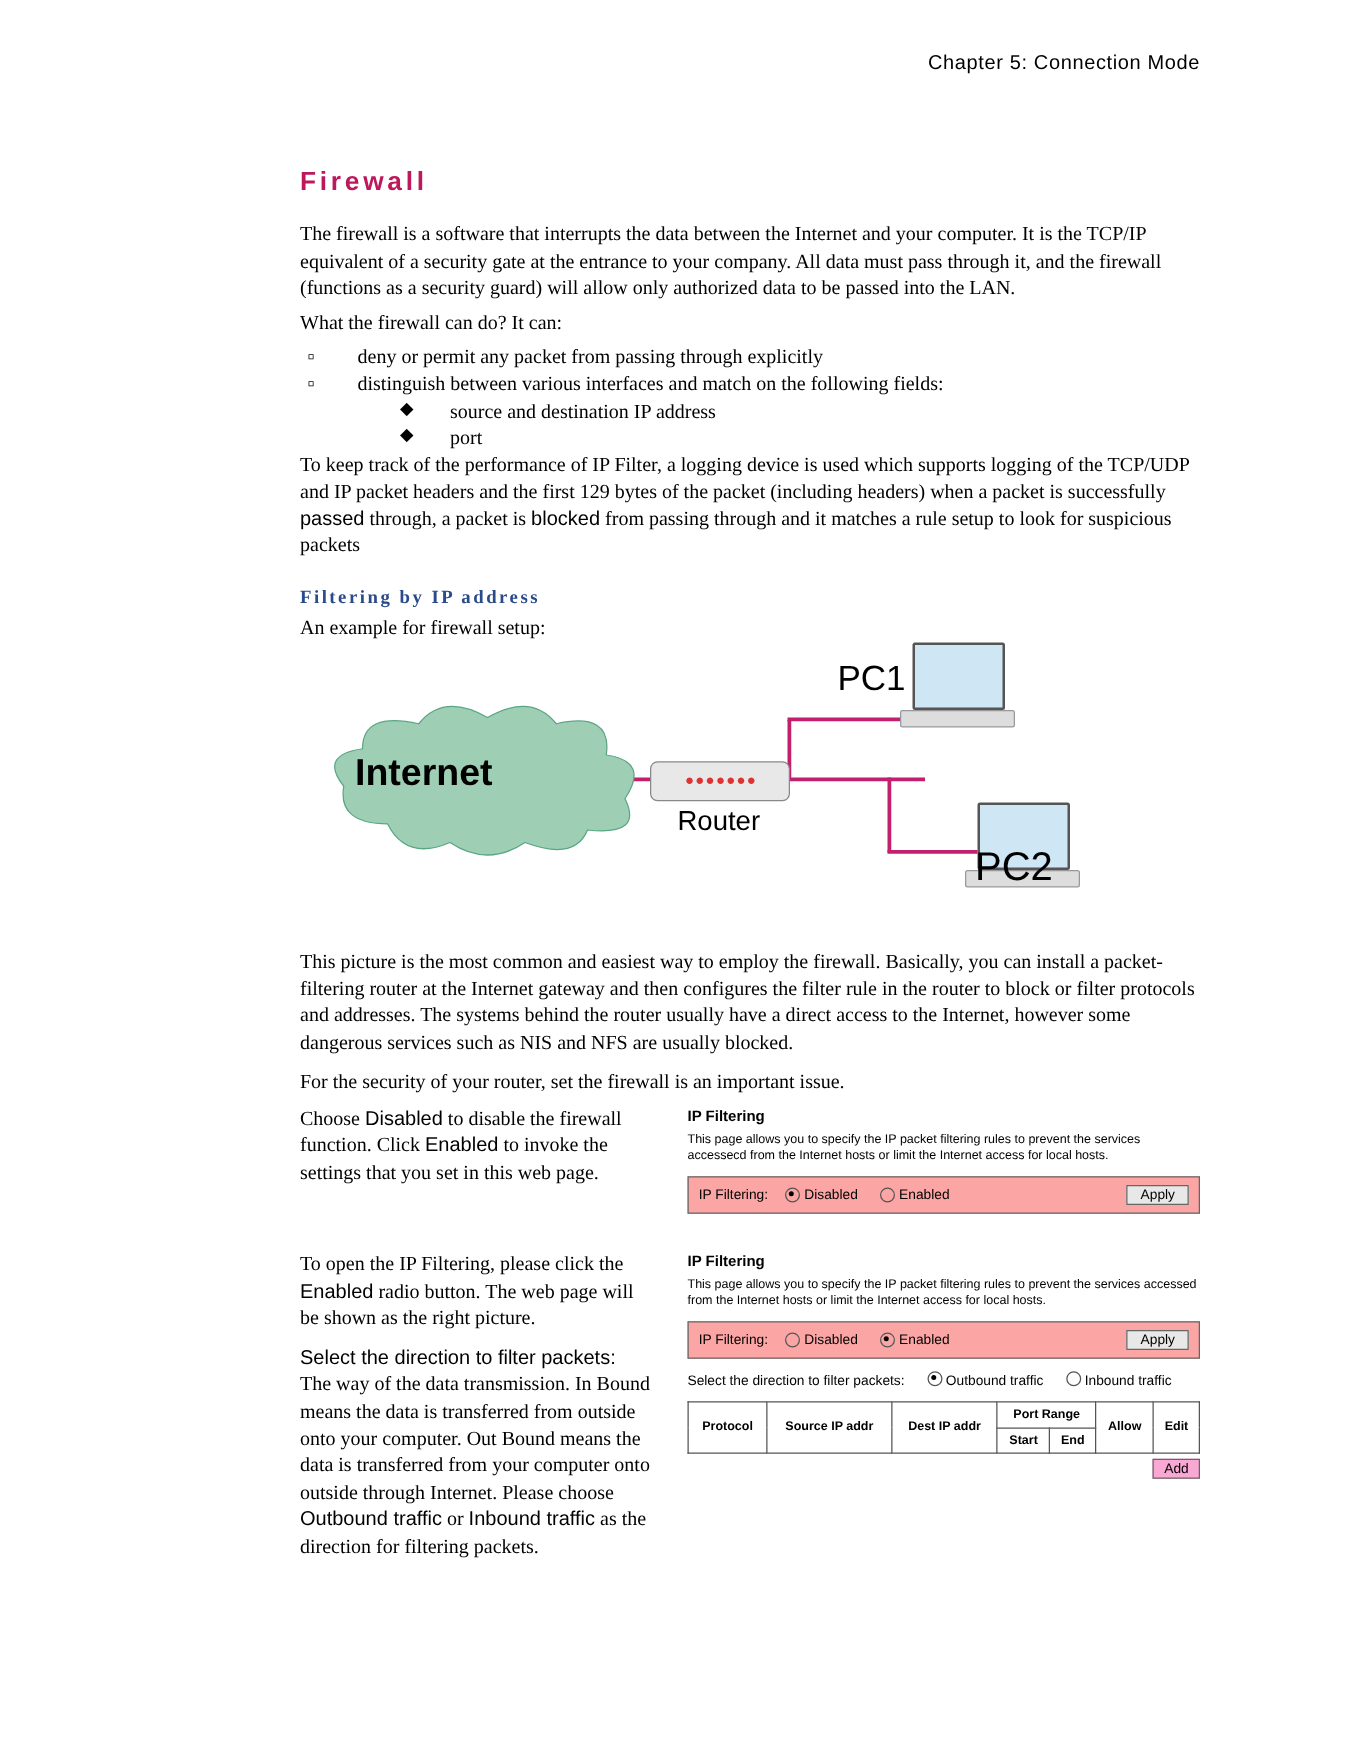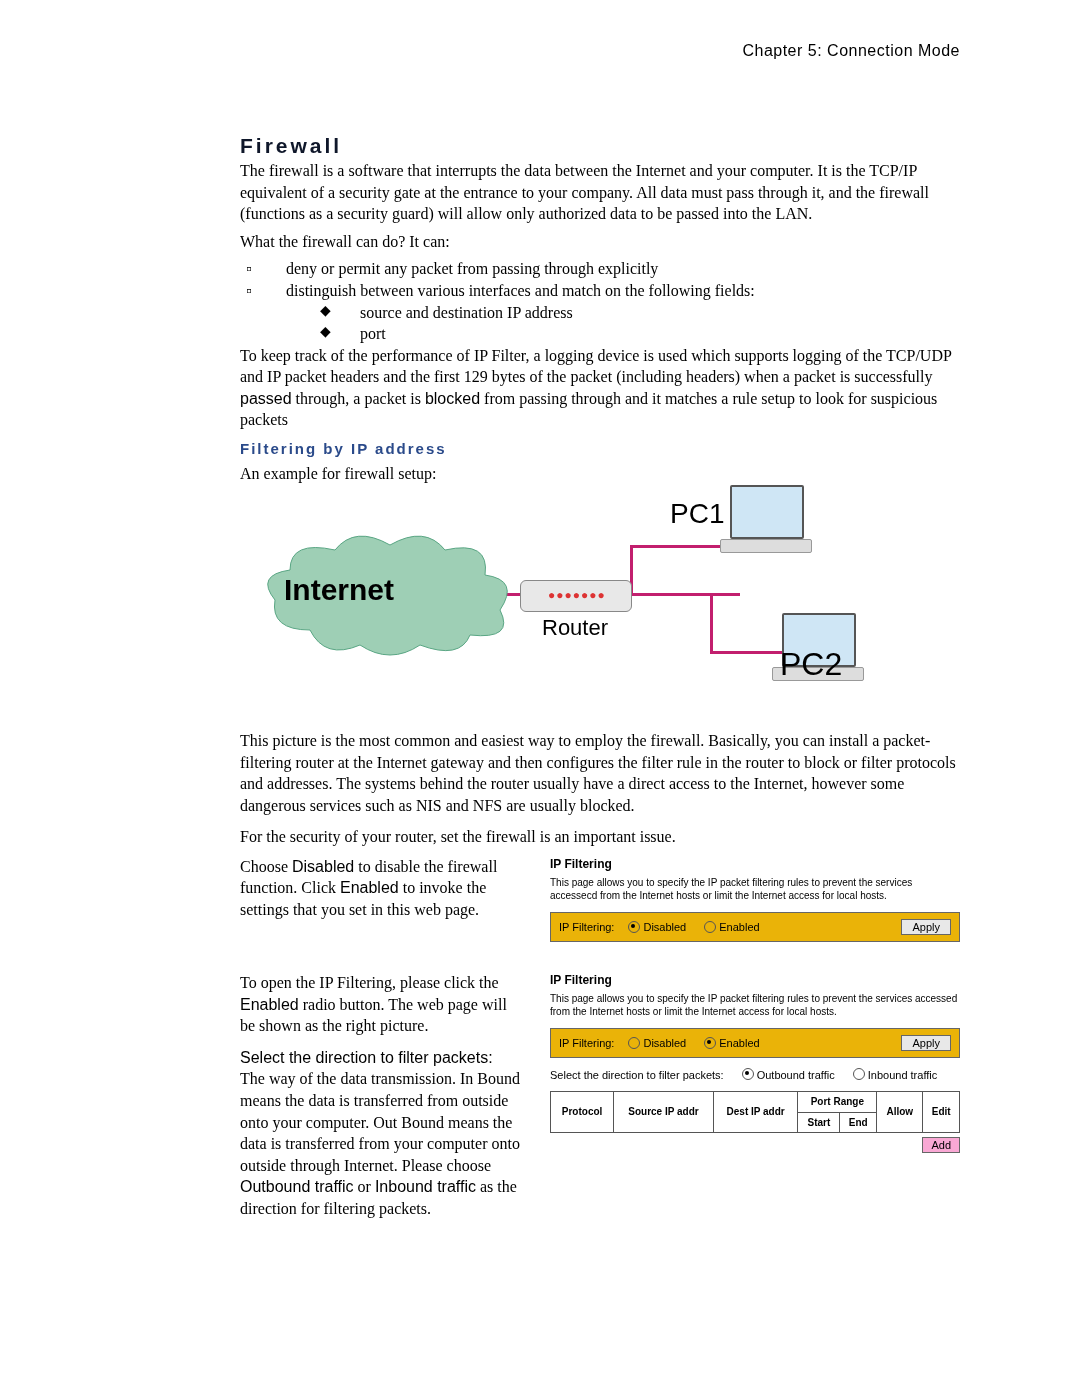--- a/index.html
+++ b/index.html
@@ -1,19 +1,19 @@
 <!DOCTYPE html>
 <html><head>
 <meta charset="utf-8">
 <style>
 body{margin:0;background:#fff;font-family:"Times New Roman",serif;font-size:16px;color:#000;line-height:1.35}
 .page{width:1080px;height:1397px;padding:40px 120px 0 240px;box-sizing:border-box;position:relative}
 .chapter-header{text-align:right;font-family:Arial,sans-serif;font-size:16px;letter-spacing:.5px;margin-bottom:70px}
-.section-title{color:#0f172a;font-family:Arial,sans-serif;font-size:21px;font-weight:bold;letter-spacing:3px;margin-bottom:0}
-.sub-title{color:#2a4a8a;font-family:Liberation Sans, sans-serif;font-size:15px;font-weight:bold;letter-spacing:2px;margin-top:8px;margin-bottom:4px}
+.section-title{color:#be185d;font-family:Arial,sans-serif;font-size:21px;font-weight:bold;letter-spacing:3px;margin-bottom:17px}
+.sub-title{color:#2a4a8a;font-family:Liberation Serif, serif;font-size:15px;font-weight:bold;letter-spacing:2px;margin-top:20px;margin-bottom:4px}
 p{margin:0 0 6px}
 .list1{margin:0;padding:0;list-style:none}
 .list1 li{display:flex}
 .list1 .bullet{width:40px;padding-left:6px;font-size:16px}
 .list2{margin:0;padding:0;list-style:none}
 .list2 li{display:flex}
 .list2 .bullet{width:40px;padding-left:80px;font-size:14px}
 .diagram{margin:10px 0 20px;height:215px;position:relative}
 .cloud{position:absolute;left:20px;top:35px;width:260px;height:130px}
 .cloud svg{width:100%;height:100%}
@@ -27,21 +27,21 @@
 .pc1{left:490px;top:-10px}
 .pc2{left:542px;top:118px}
 .pc1-label{position:absolute;left:430px;top:0;font-family:Arial,sans-serif;font-size:28px}
 .pc2-label{position:absolute;left:540px;top:148px;font-family:Arial,sans-serif;font-size:32px}
 .line{position:absolute;background:#c21f6e;height:3px}
 .two-col{display:flex;gap:30px;align-items:flex-start;margin-top:8px}
 .two-col .left{flex:0 0 280px;font-family:"Times New Roman",serif}
 .two-col .right{flex:1;font-family:Arial,sans-serif;font-size:11px}
 .panel-title{font-weight:bold;font-size:12px;margin-bottom:4px}
 .panel-desc{font-size:10px;margin-bottom:10px;line-height:1.3}
-.panel-box{border:1px solid #666;padding:6px 8px;display:flex;align-items:center;font-size:11px;background:#eab308}
+.panel-box{border:1px solid #666;padding:6px 8px;display:flex;align-items:center;font-size:11px;background:#fca5a5}
 .panel-row{display:flex;align-items:center;gap:18px;font-size:11px;margin-bottom:8px}
 .apply-btn{margin-left:auto;border:1px solid #666;background:#e8e8e8;padding:1px 10px;font-size:11px;font-family:Arial}
 .add-btn{border:1px solid #666;background:#f9a8d4;padding:1px 8px;font-size:11px;font-family:Arial;float:right;margin-top:4px}
 .radio{width:10px;height:10px;border:1px solid #555;border-radius:50%;display:inline-block;vertical-align:-1px;margin-right:3px;position:relative}
 .radio.selected::after{content:"";position:absolute;left:2px;top:2px;width:4px;height:4px;background:#000;border-radius:50%}
 table.filter{border-collapse:collapse;width:100%;font-size:10px}
 table.filter th,table.filter td{border:1px solid #555;padding:3px 5px;text-align:center;font-weight:bold}
 .sans-bold{font-family:Arial,sans-serif}
 </style>
 </head>

